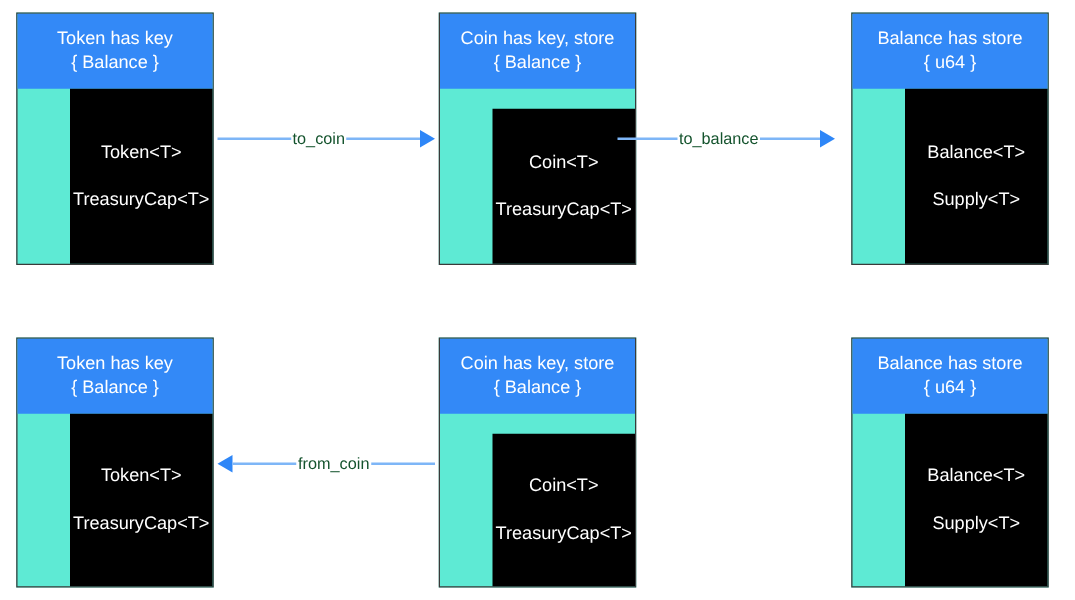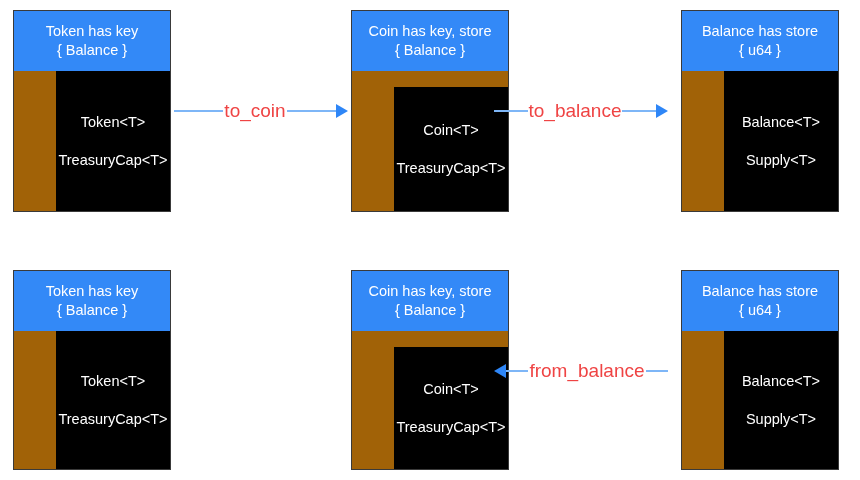--- a/index.html
+++ b/index.html
@@ -20,21 +20,21 @@
     left: 0; top: 0;
     width: 860px;
     height: 480px;
   }
 
   
   .node {
     position: absolute;
     width: 158px;
     box-sizing: border-box;
-    background: #a16207;
+    background: #5eead4;
     border: 1px solid #3a3a3a;
     display: flex;
     flex-direction: column;
   }
   .node-header {
     background: #3389f7;
     color: #ffffff;
     font-size: 14.5px;
     line-height: 19px;
     text-align: center;
@@ -79,22 +79,22 @@
     height: 24px;
     display: flex;
     align-items: center;
   }
   .arrow-line {
     height: 2px;
     background: #7eb6f7;
     flex: 1 1 auto;
   }
   .arrow-label {
-    color: #ef4444;
-    font-size: 19px;
+    color: #14532d;
+    font-size: 13px;
     padding: 0 1px;
     white-space: nowrap;
     line-height: 16px;
   }
   .arrow-head {
     width: 0;
     height: 0;
     flex: 0 0 auto;
   }
   .arrow-head.right {
@@ -192,21 +192,21 @@
     <div class="node-header">
       <span class="hdr-line">Balance has store</span>
       <span class="hdr-line">{ u64 }</span>
     </div>
     <div class="node-body">
       <span>Balance&lt;T&gt;</span>
       <span>Supply&lt;T&gt;</span>
     </div>
   </div>
 
-
-  <div class="arrow arrow-gap-b arrow-y-bottom">
+  <div class="arrow arrow-gap-a arrow-y-bottom">
     <div class="arrow-head left"></div>
     <div class="arrow-line"></div>
-    <div class="arrow-label">from_balance</div>
-    <div class="arrow-line"></div>
-  </div>
+    <div class="arrow-label">from_coin</div>
+    <div class="arrow-line"></div>
+  </div>
+
 
 </div>
 
 </body></html>

